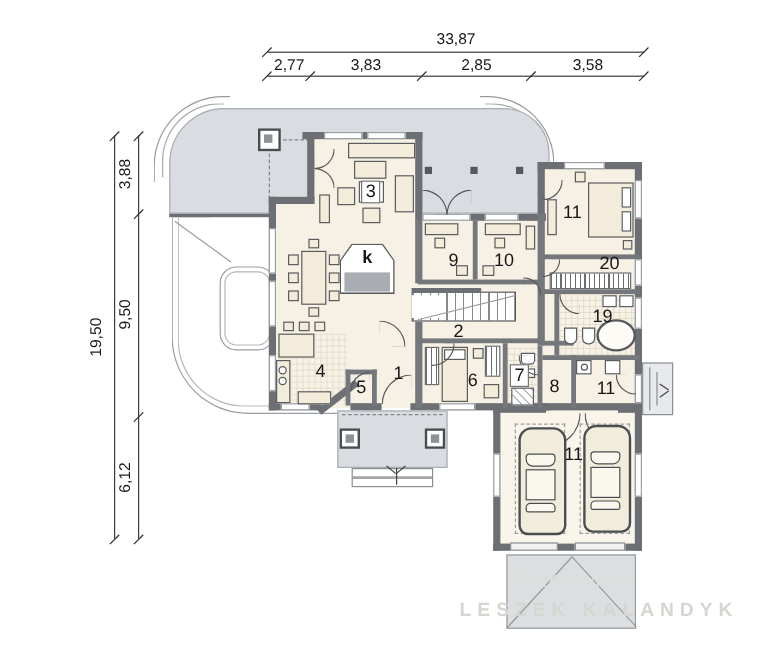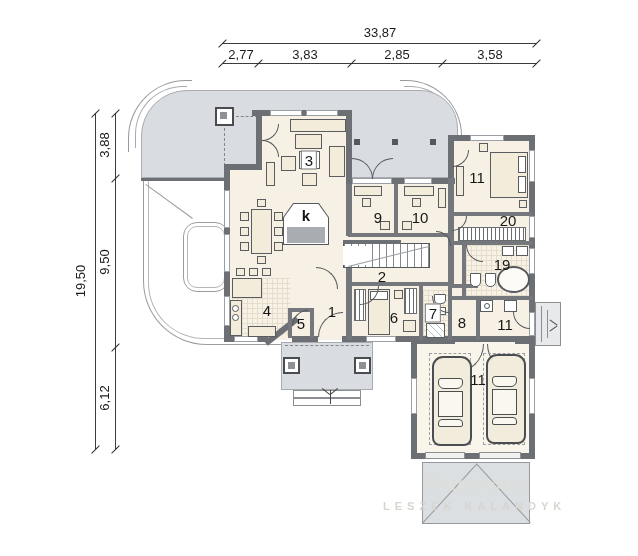--- a/index.html
+++ b/index.html
@@ -39,21 +39,21 @@
   .dashbox{border:1px dashed #9b9ea2}
   .col{background:#fff;border:2px solid #4a4d50}
   .col i{position:absolute;left:3px;top:3px;width:7px;height:7px;background:#8d9094}
   .car{position:absolute;width:36px;height:86px;border:2px solid #4b4e51;
        border-radius:11px 11px 8px 8px;background:#f2ecdc}
   .car i{position:absolute;box-sizing:border-box;left:4px;width:25px;border:1px solid #4b4e51;background:#faf7ef}
   .shower{background:#fff;border:1px solid #5a5d60;
           background-image:repeating-linear-gradient(45deg,#b9bcc0 0 1px,transparent 1px 5px)}
   .stairs{background:#fff;border:1px solid #55585c;
           background-image:repeating-linear-gradient(90deg,#85888c 0 1px,transparent 1px 7px)}
-  .wm-name{position:absolute;font-size:11px;font-weight:bold;letter-spacing:5px;color:#d6d6d1;white-space:nowrap}
+  .wm-name{position:absolute;font-size:16px;font-weight:bold;letter-spacing:5px;color:#d6d6d1;white-space:nowrap}
   .wm-script{position:absolute;font-family:"DejaVu Serif",serif;font-style:italic;font-size:19px;color:#deded8;white-space:nowrap}
 </style>
 </head>
 <body>
 
 <div id="canvas">
 
   <div class="r dline" style="left:223px;top:43px;width:314px;height:1px"></div>
   <div class="tick" style="left:217px;top:43px"></div>
   <div class="tick" style="left:531px;top:43px"></div>

